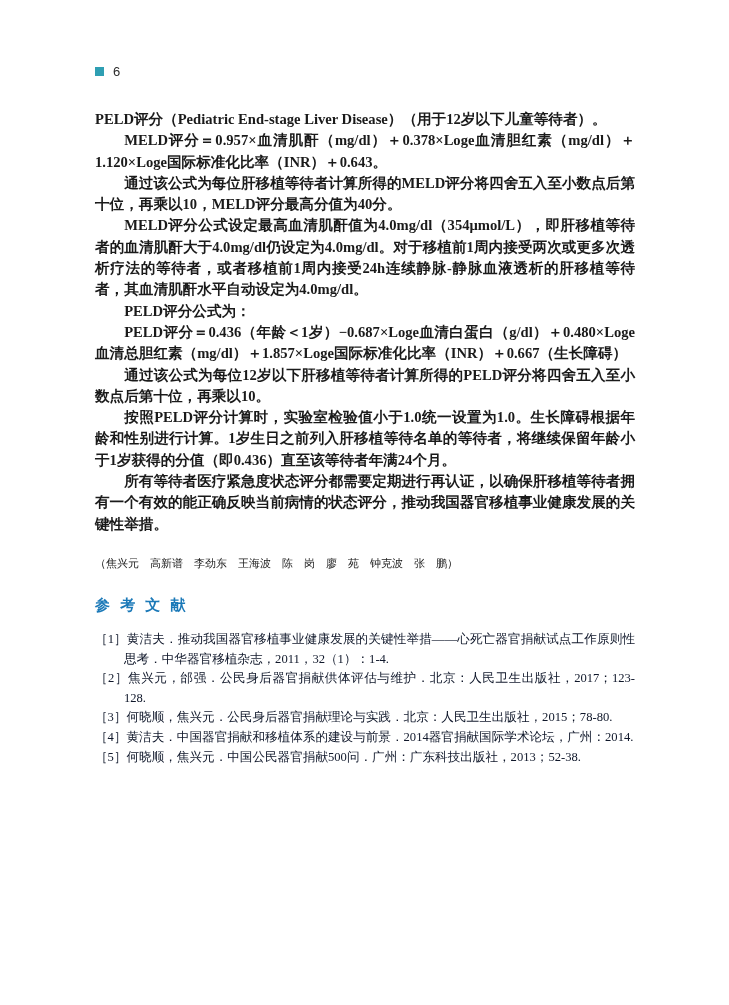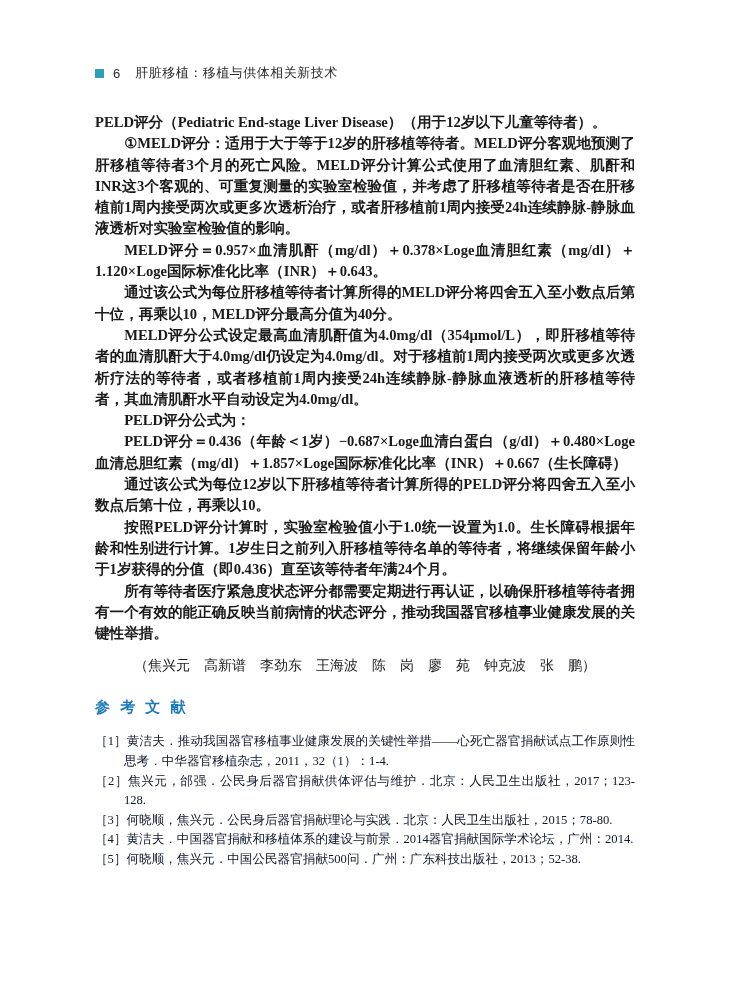--- a/index.html
+++ b/index.html
@@ -39,23 +39,23 @@
   .running-title { letter-spacing: 0.5px; }
   .body-text p {
     margin: 0;
     font-size: 14.6px;
     line-height: 21.3px;
     text-align: justify;
     font-weight: bold;
   }
   .body-text p.indent { text-indent: 2em; }
   .authors {
-    margin-top: 11px;
-    text-align: center;
-    font-size: 14px;
+    margin-top: 18px;
+    text-align: left;
+    font-size: 11px;
     line-height: 21px;
     color: #1a1a1a;
   }
   .ref-title {
     margin: 22px 0 15px 0;
     text-align: left;
     font-family: "Liberation Sans", "DejaVu Sans", sans-serif;
     font-size: 15px;
     font-weight: bold;
     letter-spacing: 3px;
@@ -74,26 +74,24 @@
 </style>
 </head>
 <body>
 
 <div class="page">
   <div class="content">
 
     <header class="page-header">
       <span class="header-square" style="background-color: rgb(47, 159, 179);"></span>
       <span class="page-number">6</span>
-      <span class="running-title">肝脏移植：移植与供体相关新技术</span>
     </header>
 
     <main class="body-text" id="paragraphs">
         <p class="para">PELD评分（Pediatric End-stage Liver Disease）（用于12岁以下儿童等待者）。</p>
-        <p class="para indent">①MELD评分：适用于大于等于12岁的肝移植等待者。MELD评分客观地预测了肝移植等待者3个月的死亡风险。MELD评分计算公式使用了血清胆红素、肌酐和INR这3个客观的、可重复测量的实验室检验值，并考虑了肝移植等待者是否在肝移植前1周内接受两次或更多次透析治疗，或者肝移植前1周内接受24h连续静脉-静脉血液透析对实验室检验值的影响。</p>
         <p class="para indent">MELD评分＝0.957×血清肌酐（mg/dl）＋0.378×Loge血清胆红素（mg/dl）＋1.120×Loge国际标准化比率（INR）＋0.643。</p>
         <p class="para indent">通过该公式为每位肝移植等待者计算所得的MELD评分将四舍五入至小数点后第十位，再乘以10，MELD评分最高分值为40分。</p>
         <p class="para indent">MELD评分公式设定最高血清肌酐值为4.0mg/dl（354μmol/L），即肝移植等待者的血清肌酐大于4.0mg/dl仍设定为4.0mg/dl。对于移植前1周内接受两次或更多次透析疗法的等待者，或者移植前1周内接受24h连续静脉-静脉血液透析的肝移植等待者，其血清肌酐水平自动设定为4.0mg/dl。</p>
         <p class="para indent">PELD评分公式为：</p>
         <p class="para indent">PELD评分＝0.436（年龄＜1岁）−0.687×Loge血清白蛋白（g/dl）＋0.480×Loge血清总胆红素（mg/dl）＋1.857×Loge国际标准化比率（INR）＋0.667（生长障碍）</p>
         <p class="para indent">通过该公式为每位12岁以下肝移植等待者计算所得的PELD评分将四舍五入至小数点后第十位，再乘以10。</p>
         <p class="para indent">按照PELD评分计算时，实验室检验值小于1.0统一设置为1.0。生长障碍根据年龄和性别进行计算。1岁生日之前列入肝移植等待名单的等待者，将继续保留年龄小于1岁获得的分值（即0.436）直至该等待者年满24个月。</p>
         <p class="para indent">所有等待者医疗紧急度状态评分都需要定期进行再认证，以确保肝移植等待者拥有一个有效的能正确反映当前病情的状态评分，推动我国器官移植事业健康发展的关键性举措。</p>
       </main>
 

